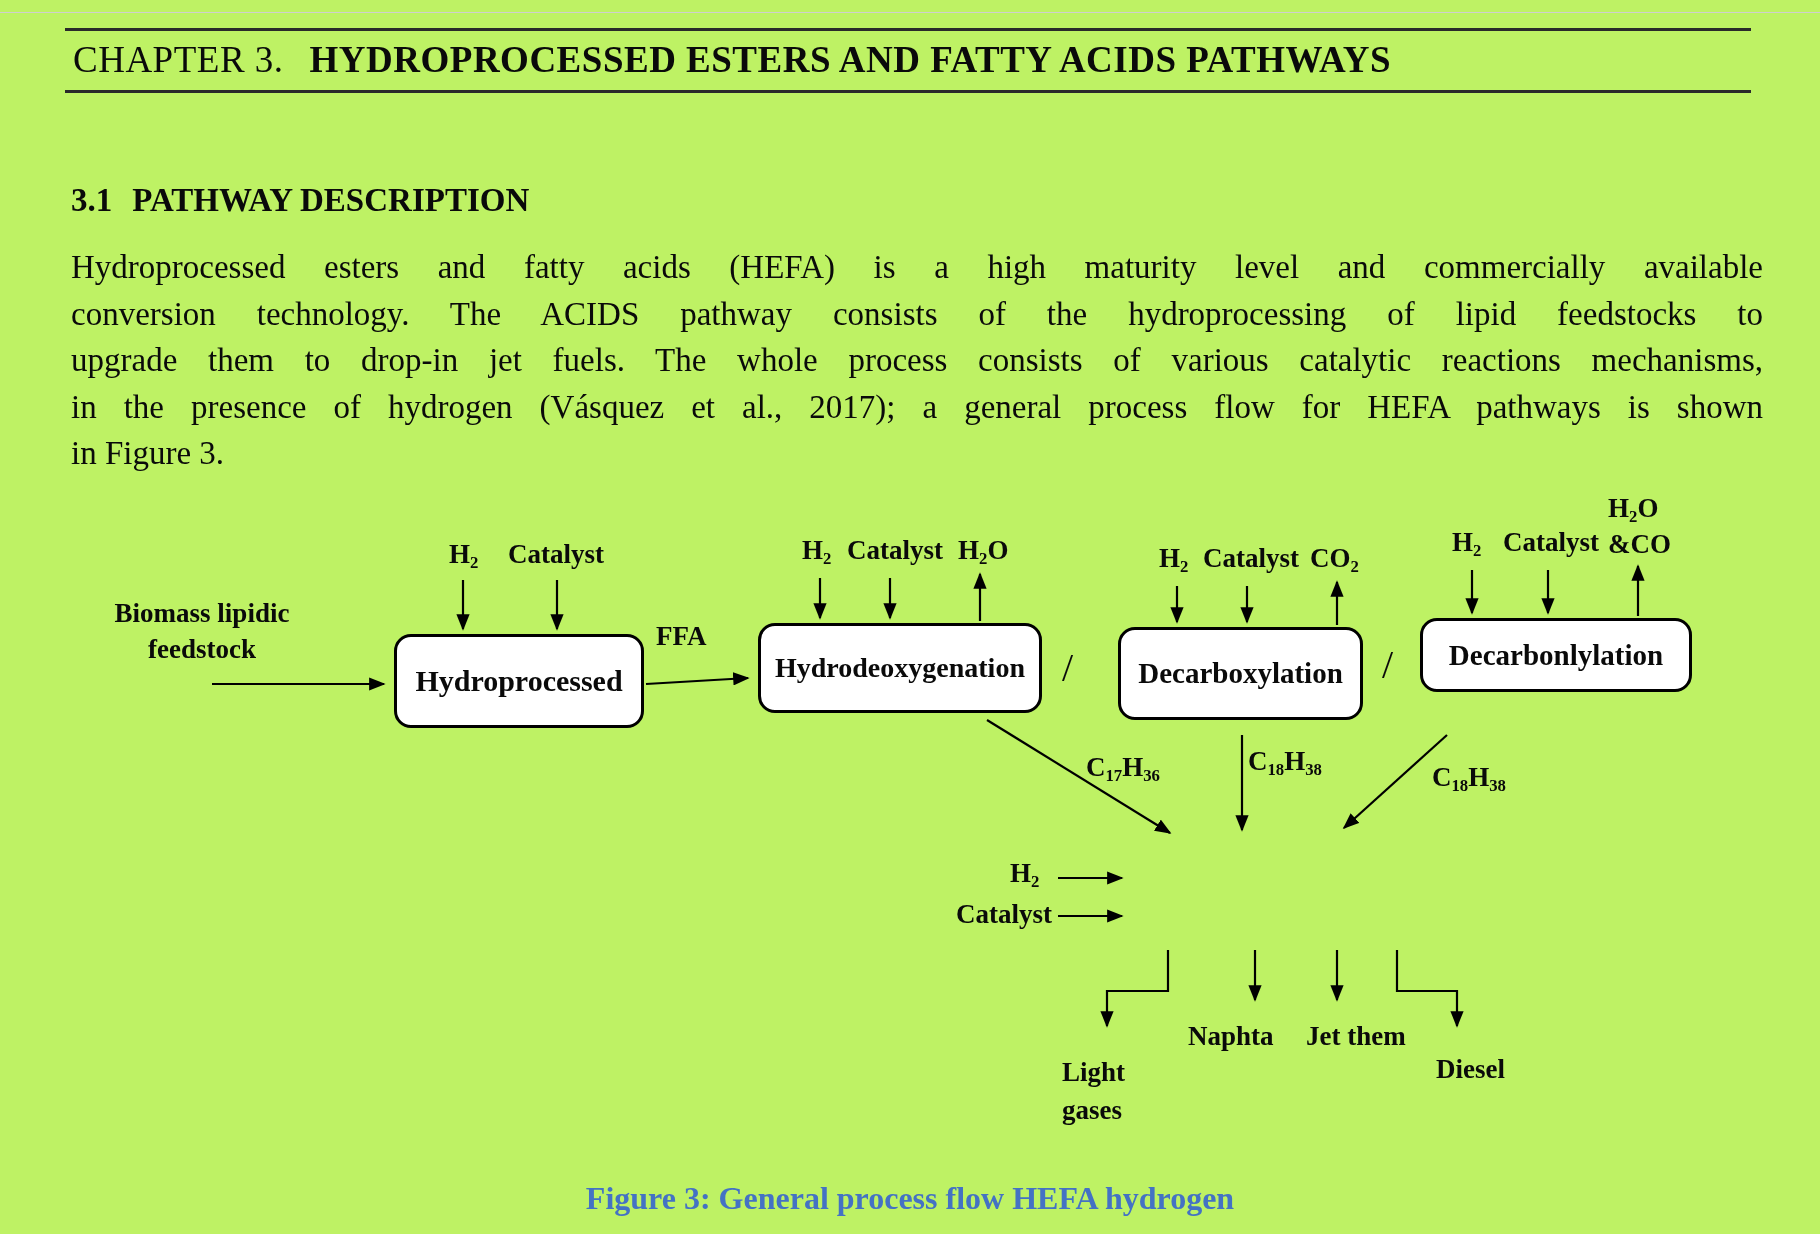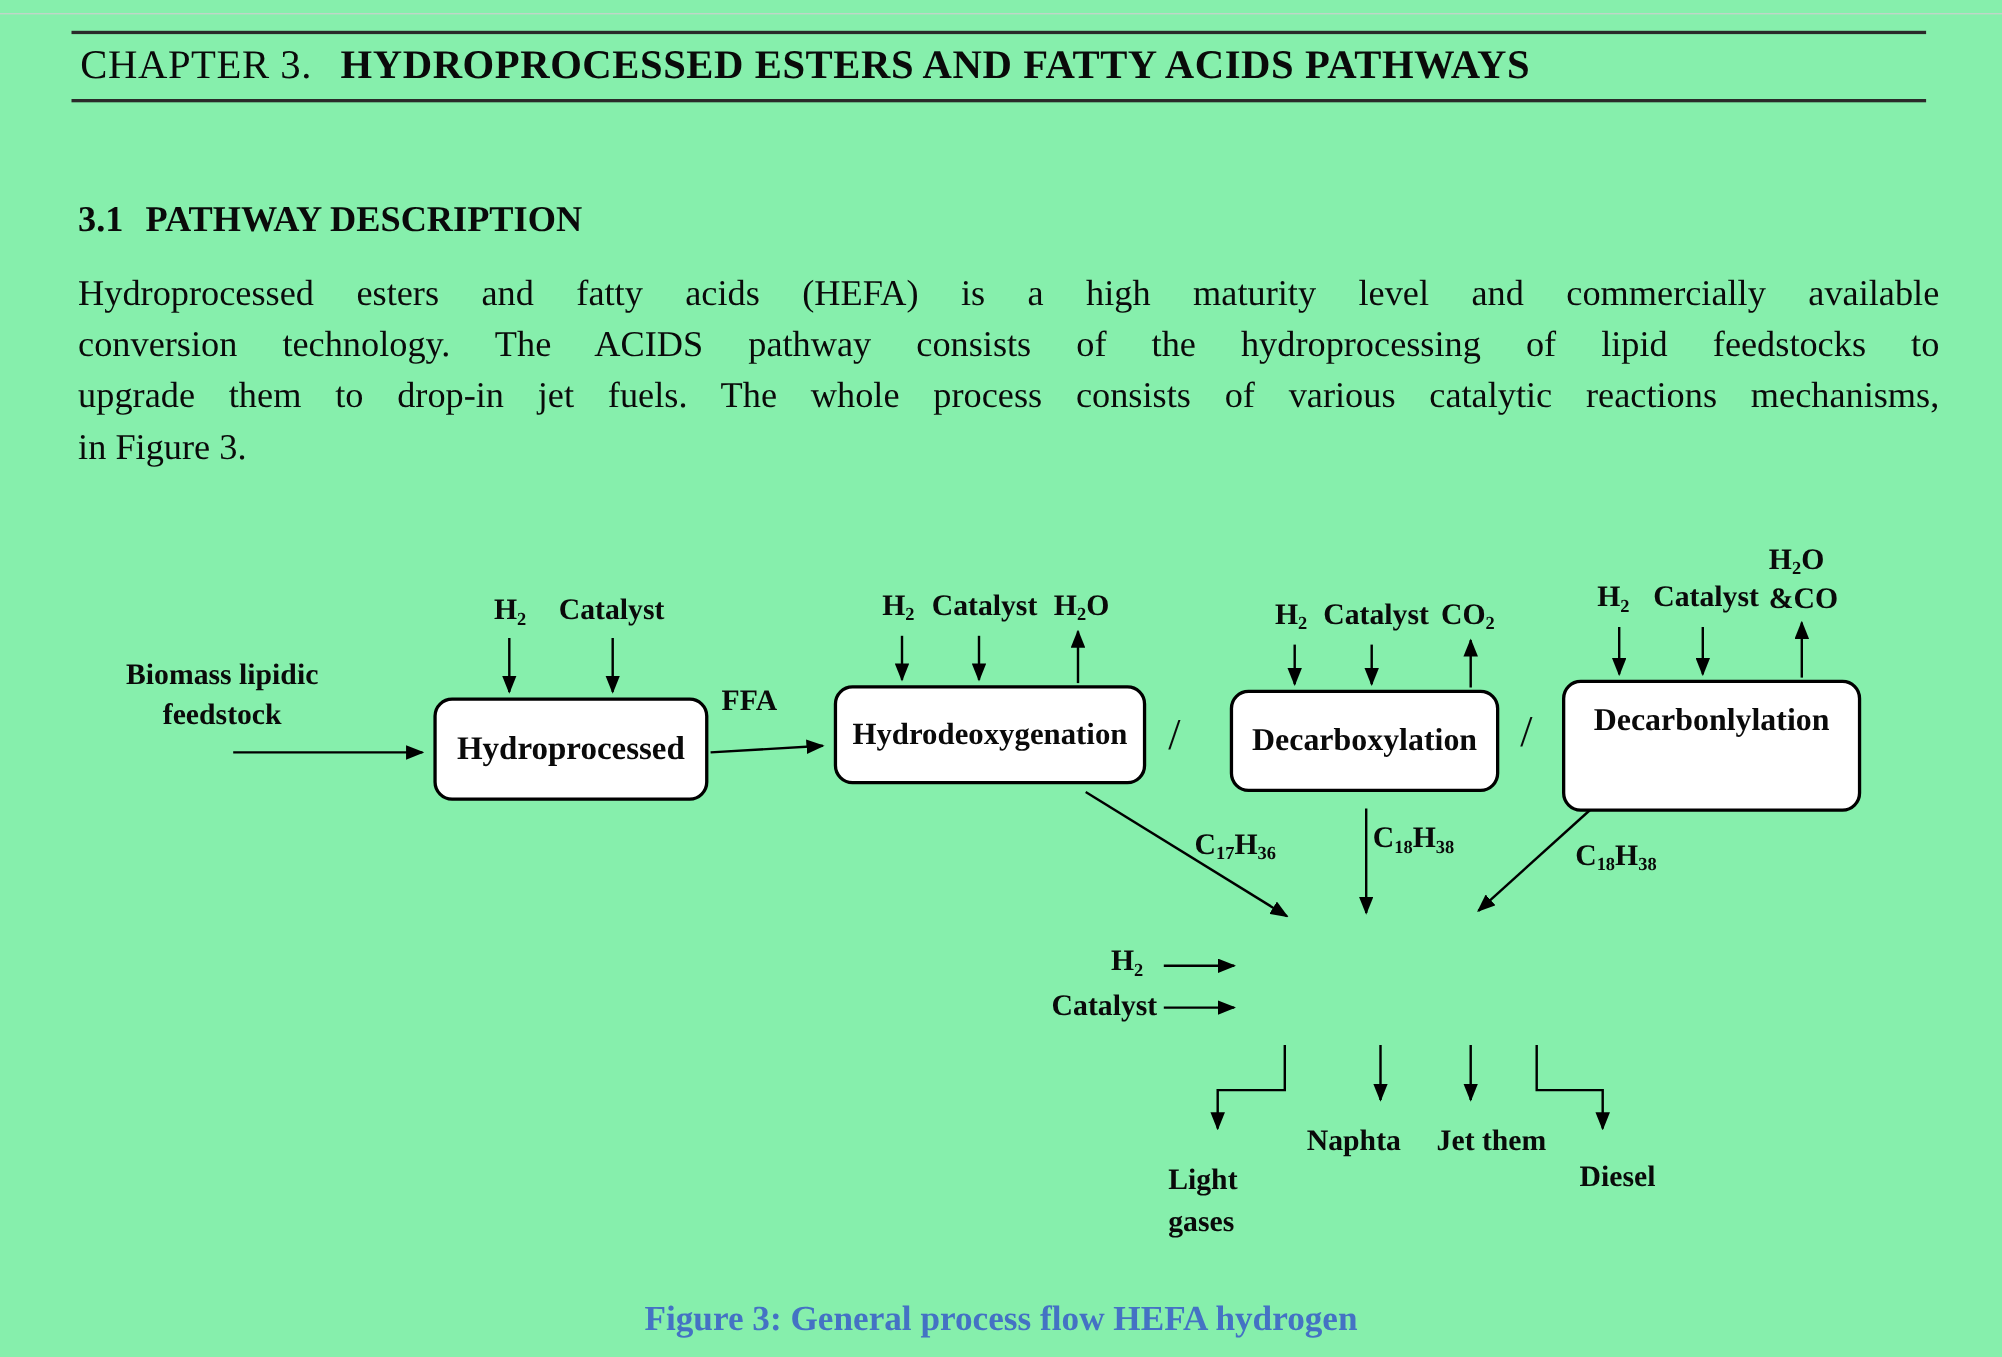--- a/index.html
+++ b/index.html
@@ -1,16 +1,16 @@
 <!DOCTYPE html>
 <html><head>
 <meta charset="utf-8">
 <style>
   html,body{margin:0;padding:0;background:#ffffff;}
-  #page{position:relative;width:1820px;height:1234px;background:#86efac;
+  #page{position:relative;width:1820px;height:1234px;background:#bef264;
         font-family:"Liberation Serif","DejaVu Serif",serif;color:#0a0a0a;overflow:hidden;}
   .topline{position:absolute;top:12px;left:0;width:1820px;height:1px;background:#cfcfcf;}
 
   .titleblock{position:absolute;left:65px;top:28px;width:1678px;
       border-top:3px solid #2a2a2a;border-bottom:3px solid #2a2a2a;
       padding:7px 0 9px 8px;font-size:37px;letter-spacing:.5px;white-space:nowrap;}
   .titleblock .prefix{font-weight:normal;margin-right:26px;}
   .titleblock .main{font-weight:bold;}
 
   .section-heading{position:absolute;left:71px;top:182px;font-size:33px;font-weight:bold;white-space:nowrap;}
@@ -46,20 +46,21 @@
   </div>
 
   <div class="section-heading">
     <span class="num">3.1</span><span>PATHWAY DESCRIPTION</span>
   </div>
 
   <div class="para">
     <div class="jline">Hydroprocessed esters and fatty acids (HEFA) is a high maturity level and commercially available</div>
     <div class="jline">conversion technology. The ACIDS pathway consists of the hydroprocessing of lipid feedstocks to</div>
     <div class="jline">upgrade them to drop-in jet fuels. The whole process consists of various catalytic reactions mechanisms,</div>
+    <div class="jline">in the presence of hydrogen (Vásquez et al., 2017); a general process flow for HEFA pathways is shown</div>
     <div class="jline last">in Figure 3.</div>
   </div>
 
   <svg id="arrows" width="1820" height="1234" viewBox="0 0 1820 1234">
     <defs>
       <marker id="ah" viewBox="0 0 10 8" refX="9" refY="4" markerWidth="7.5" markerHeight="6" orient="auto">
         <path d="M0,0 L10,4 L0,8 z" fill="#000"></path>
       </marker>
     </defs>
 
@@ -127,21 +128,21 @@
   </div>
 
   <div class="slash" style="left:1062px;top:644px;">/</div>
 
   <div class="pbox" style="left:1118px;top:627px;width:245px;height:93px;font-size:29px;">
     <span>Decarboxylation</span>
   </div>
 
   <div class="slash" style="left:1382px;top:641px;">/</div>
 
-  <div class="pbox" style="left:1420px;top:618px;width:272px;height:120px;font-size:29px;align-items:flex-start;padding-top:18px;">
+  <div class="pbox" style="left:1420px;top:618px;width:272px;height:74px;font-size:29px;align-items:flex-start;padding-top:18px;">
     <span>Decarbonlylation</span>
   </div>
 
   <div class="dlab" style="left:1086px;top:752px;">C<sub>17</sub>H<sub>36</sub></div>
   <div class="dlab" style="left:1248px;top:746px;">C<sub>18</sub>H<sub>38</sub></div>
   <div class="dlab" style="left:1432px;top:762px;">C<sub>18</sub>H<sub>38</sub></div>
 
   <div class="dlab" style="left:1010px;top:858px;">H<sub>2</sub></div>
   <div class="dlab" style="left:956px;top:899px;">Catalyst</div>
 

